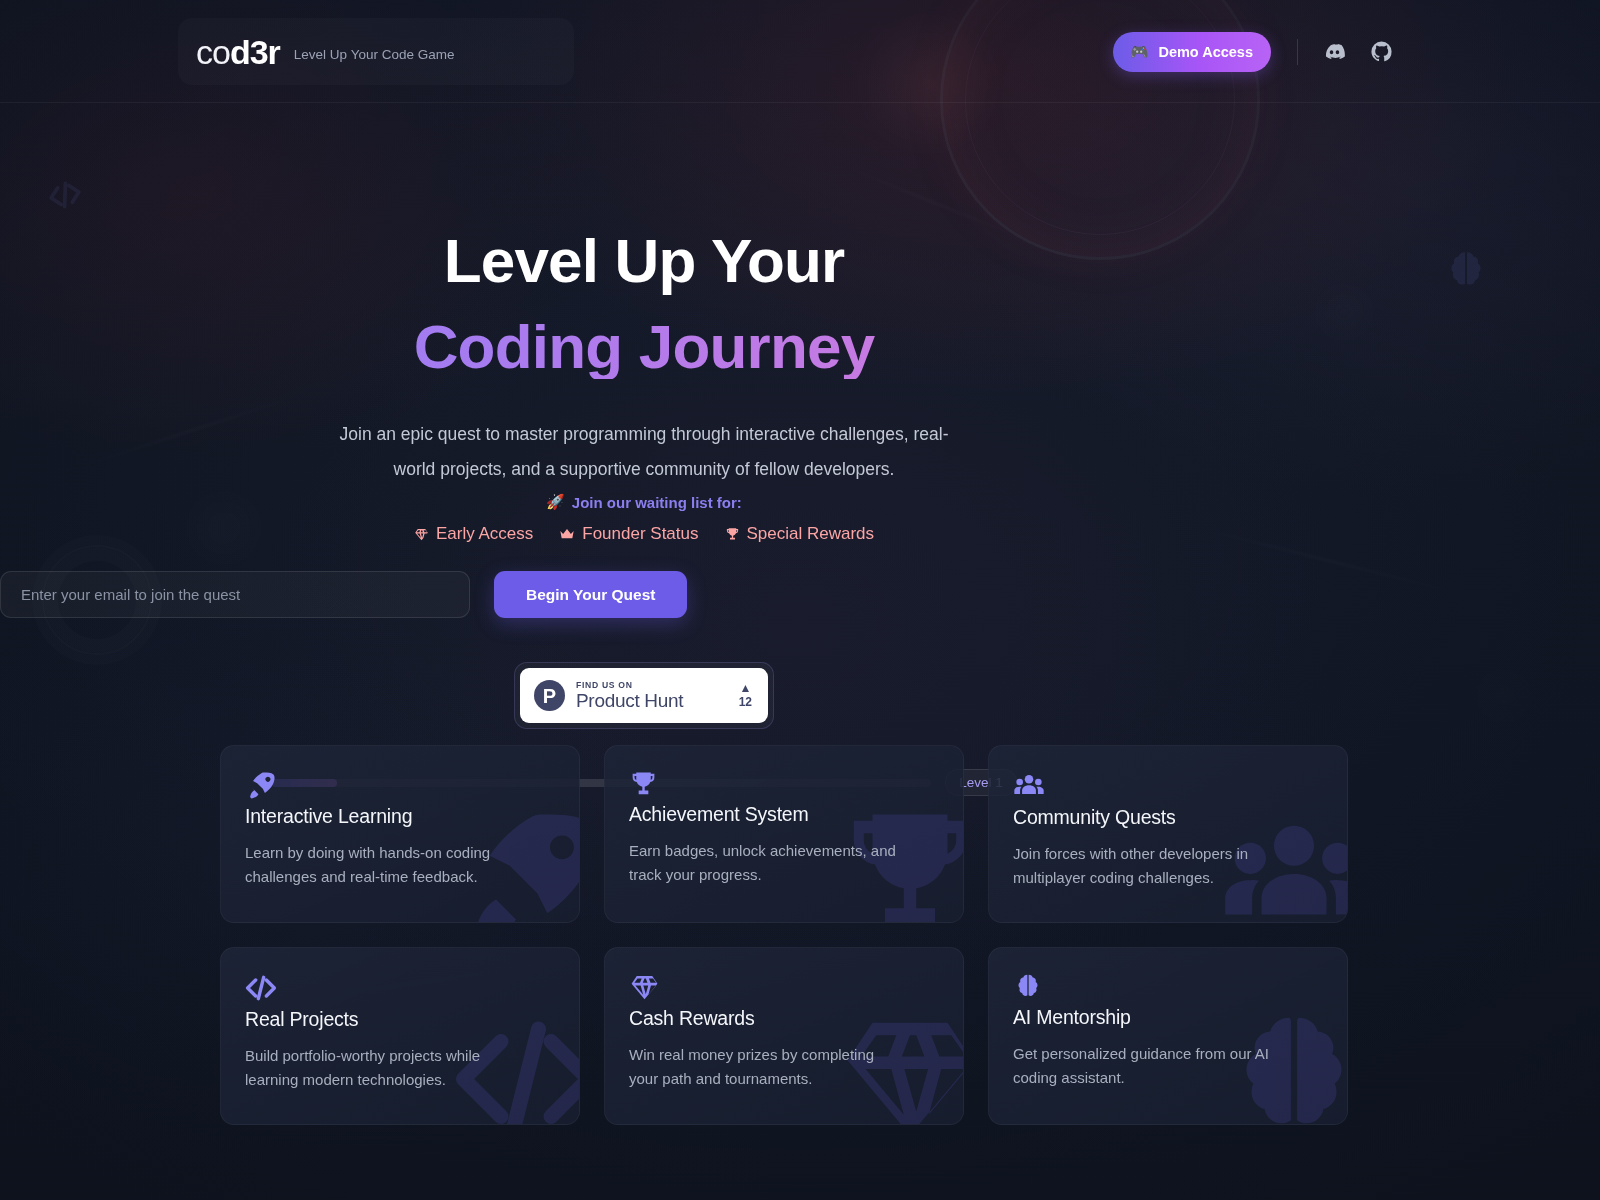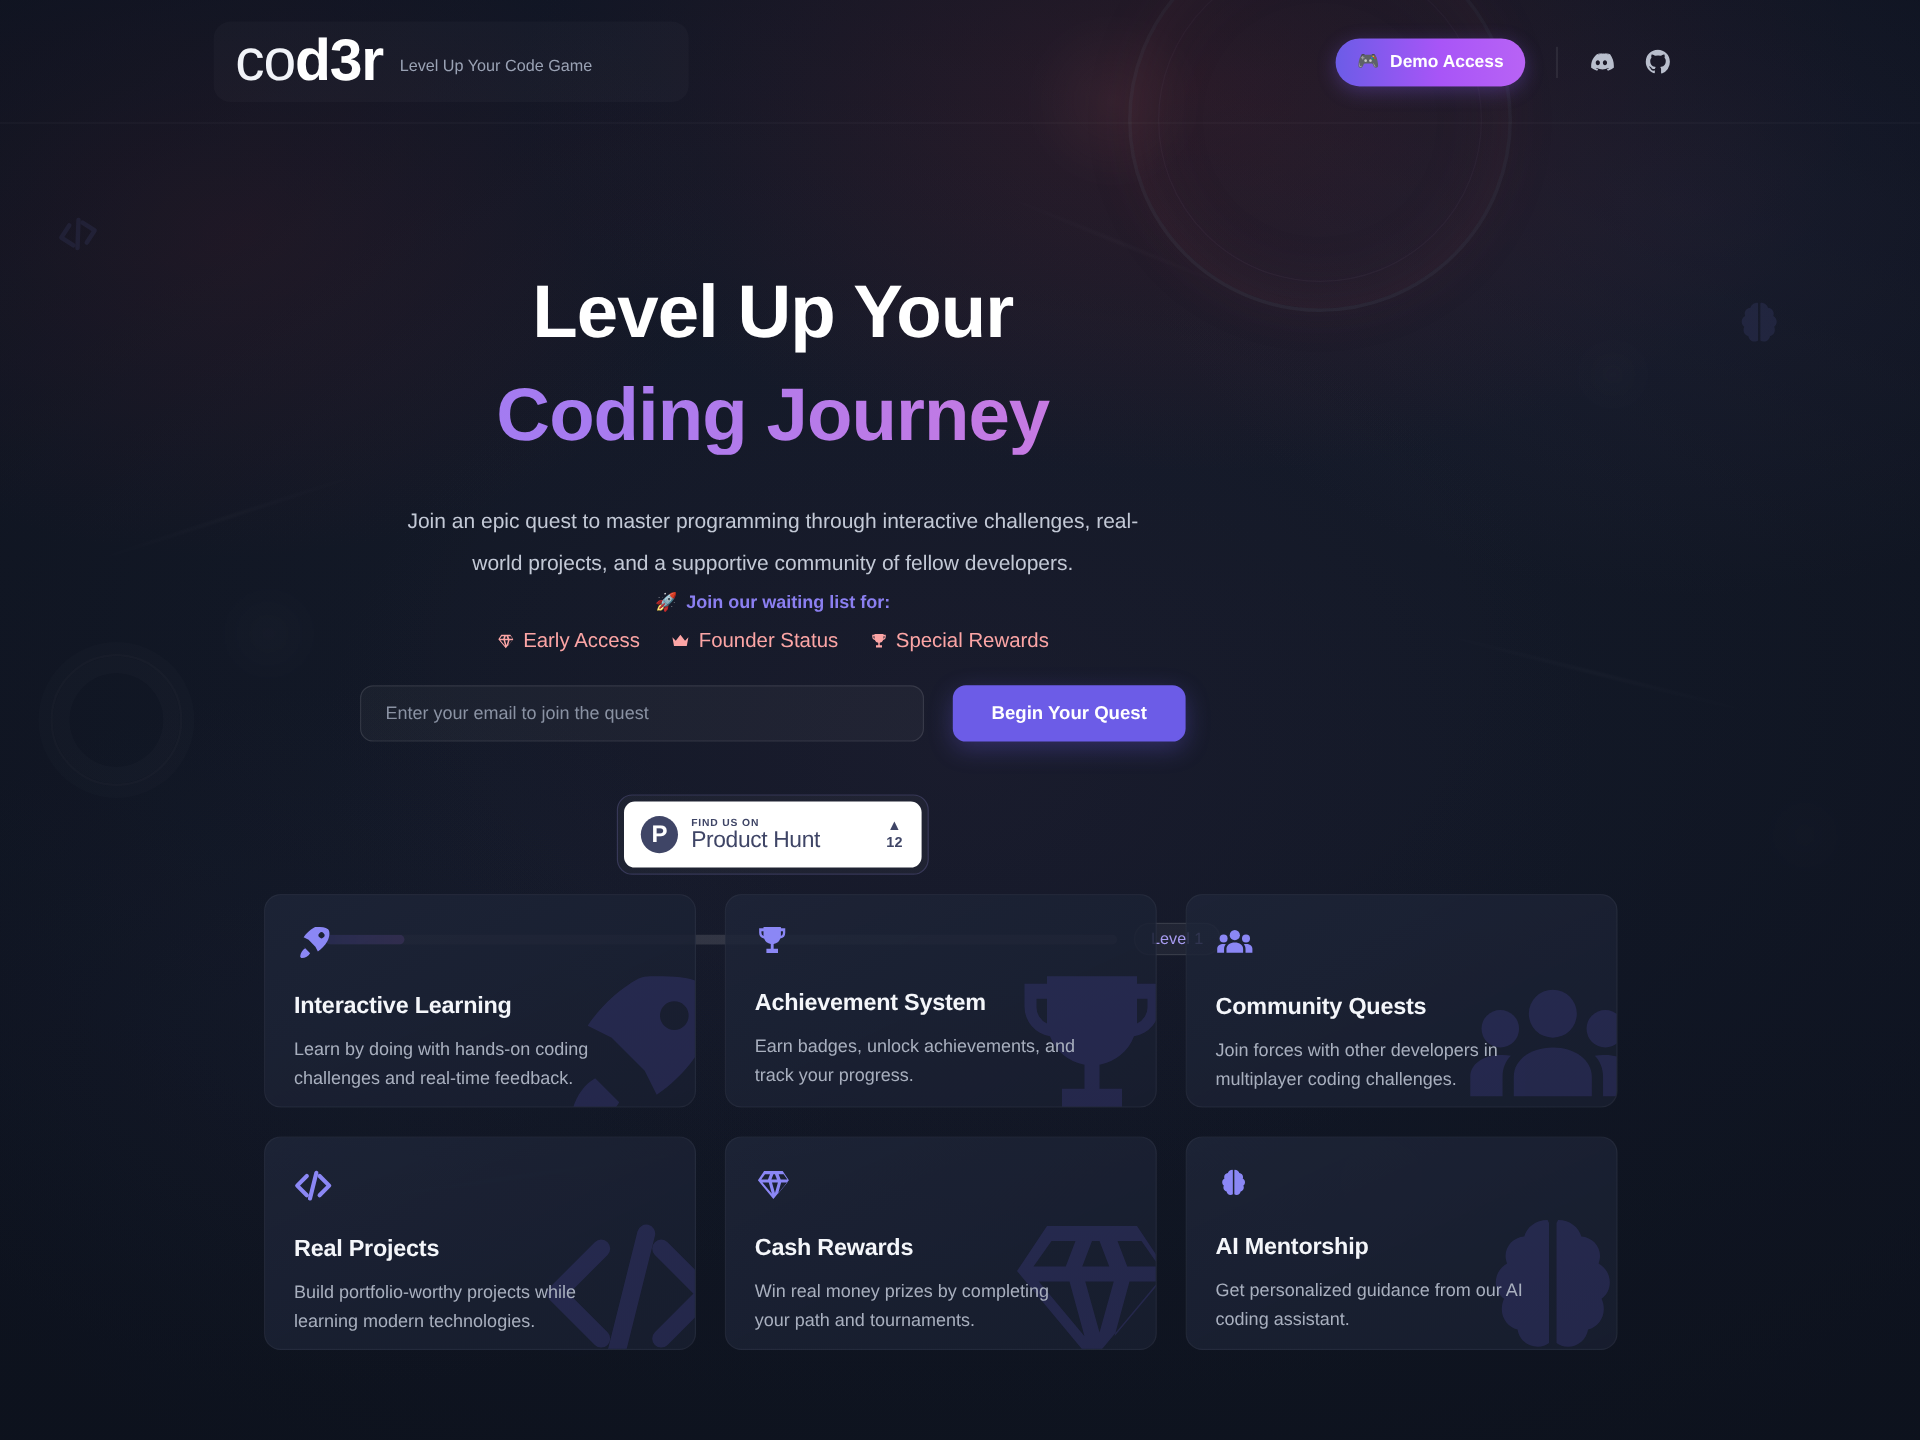--- a/index.html
+++ b/index.html
@@ -74,21 +74,21 @@
     display: flex; align-items: center;
   }
   .logo-box {
     position: absolute; left: 178px; top: 18px;
     width: 396px; height: 67px;
     display: flex; align-items: center; gap: 14px;
     padding: 0 18px;
     background: rgba(255,255,255,0.022);
     border-radius: 14px;
   }
-  .logo-text { font-size: 49px; line-height: 1; letter-spacing: -1px; white-space: nowrap; }
+  .logo-text { font-size: 34px; line-height: 1; letter-spacing: -1px; white-space: nowrap; }
   .logo-light { color: #f1f3f8; font-weight: 300; }
   .logo-bold  { color: #ffffff; font-weight: 700; }
   .logo-tag { font-size: 13.5px; color: #9aa2b4; font-weight: 400; white-space: nowrap; padding-top: 6px; }
 
   .header-right {
     position: absolute; right: 208px; top: 0; height: 103px;
     display: flex; align-items: center; gap: 0;
   }
   .demo-btn {
     display: flex; align-items: center; gap: 9px;
@@ -128,21 +128,21 @@
   .waitlist-line .wl-emoji { font-size: 15px; }
   .perks {
     margin-top: 13px; display: flex; align-items: center; justify-content: center; gap: 26px;
     font-size: 17px; color: #fca5a5;
   }
   .perk { display: flex; align-items: center; gap: 7px; }
   .perk svg { display: block; }
 
   
   .signup {
-    margin-top: 27px; display: flex; align-items: center; justify-content: center; gap: 24px;
+    margin-top: 27px; display: flex; align-items: center; gap: 24px;
   }
   .email-input {
     width: 470px; height: 47px; padding: 0 20px;
     background: rgba(255,255,255,0.035);
     border: 1px solid rgba(255,255,255,0.10);
     border-radius: 11px;
     color: #e7eaf1; font-size: 15px;
     font-family: "Liberation Sans", sans-serif;
     outline: none;
   }
@@ -209,21 +209,21 @@
     border: 1px solid rgba(255,255,255,0.045);
     padding: 24px 24px 0; overflow: hidden;
     cursor: pointer;
   }
   .card-wm {
     position: absolute; right: -22px; bottom: -34px;
     opacity: .16; color: #6c5ce7; pointer-events: none;
   }
   .card-icon { color: #8b87f5; position: relative; z-index: 2; }
   .card-title {
-    margin-top: 21px; font-size: 19.5px; font-weight: 700; color: #f4f6fa;
+    font-size: 19.5px; font-weight: 400; color: #f4f6fa;
     letter-spacing: -0.2px; position: relative; z-index: 2;
   }
   .card-desc {
     margin-top: 13px; font-size: 15px; line-height: 1.6; color: #a8afbe;
     width: 275px; position: relative; z-index: 2;
   }
 </style>
 </head>
 <body>
 

